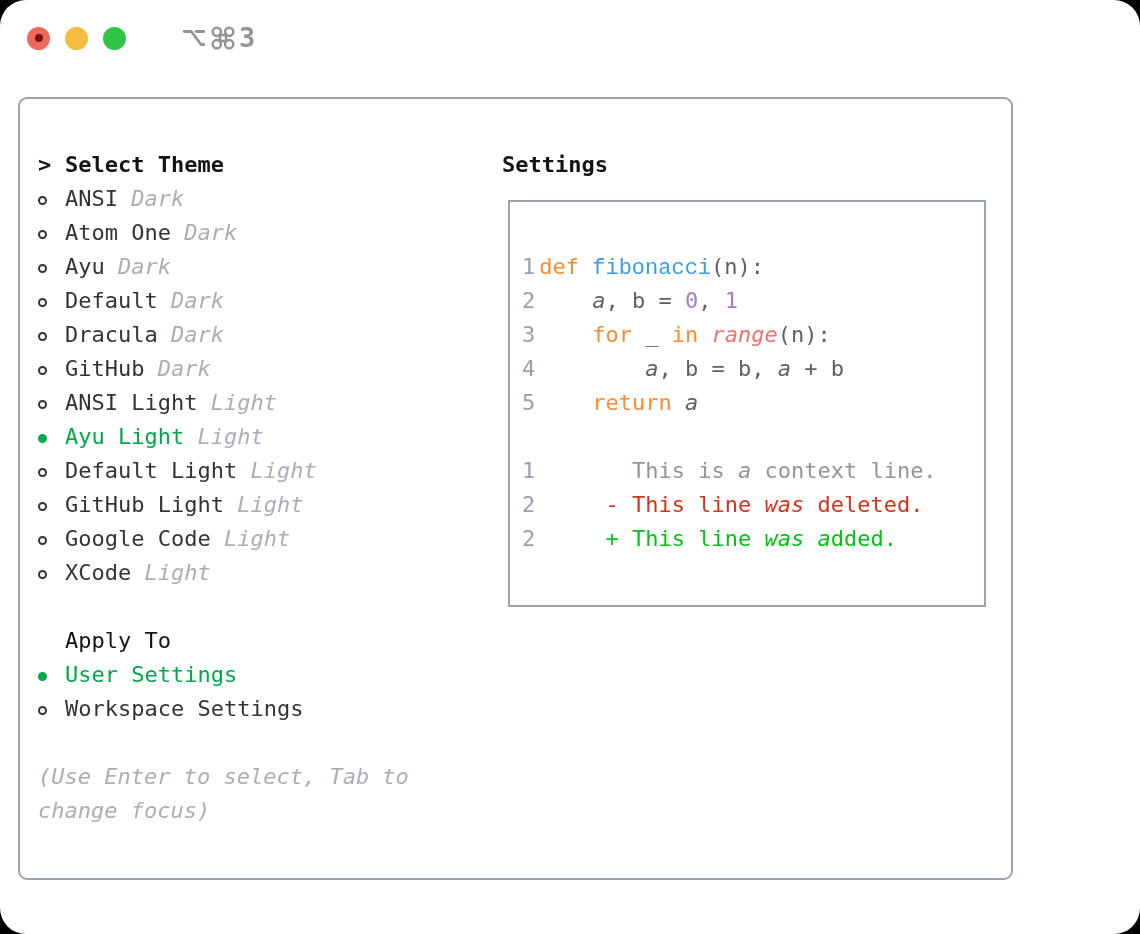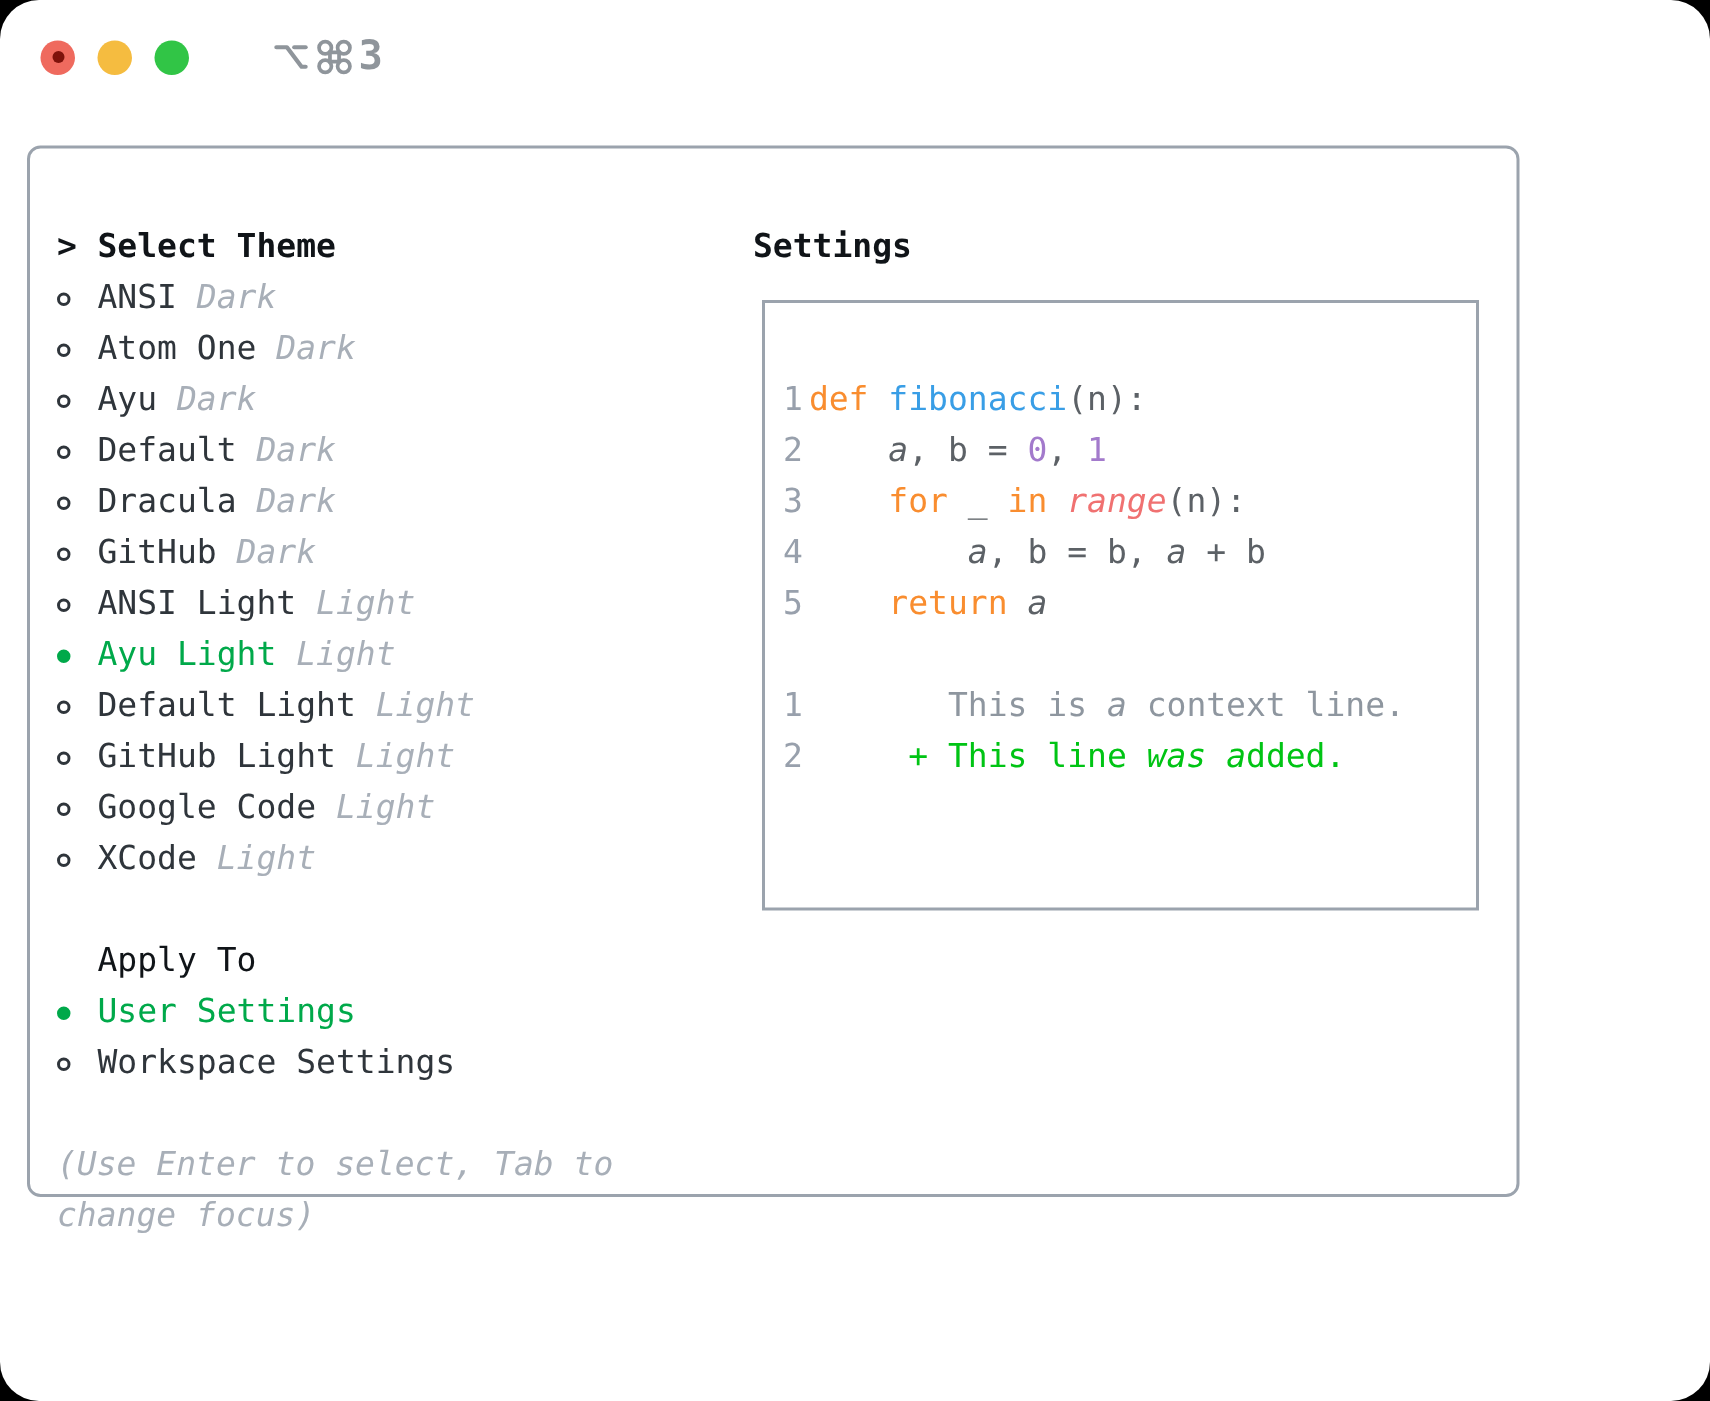--- a/index.html
+++ b/index.html
@@ -14,21 +14,21 @@
   .light{width:23px;height:23px;border-radius:50%;margin-right:15px;position:relative;flex:0 0 auto;}
   .light.red{background:var(--light_red);}
   .light.red .reddot{position:absolute;left:50%;top:50%;width:8px;height:8px;margin:-4px 0 0 -4px;border-radius:50%;background:var(--light_red_dot);}
   .light.yellow{background:var(--light_yellow);}
   .light.green{background:var(--light_green);}
   .title{display:flex;align-items:center;margin-left:40px;color:var(--titlebar_text);}
   .title svg{display:block;margin-right:3px;}
   .title .digit{font-size:27px;font-weight:bold;line-height:1;transform:translateY(-1px);}
   
   .panel{
-    position:absolute;left:18px;top:97px;width:995px;height:701px;
+    position:absolute;left:18px;top:97px;width:995px;height:783px;
     border:2px solid var(--border);border-radius:9px;background:#fff;
   }
   .leftcol{position:absolute;left:18px;top:49px;white-space:pre;font-size:22px;line-height:34px;}
   .row{height:34px;white-space:pre;}
   .row.spacer{height:34px;}
   .marker{display:inline-block;width:27px;vertical-align:baseline;}
   .cursor{color:var(--heading);font-weight:bold;}
   .radio{display:inline-block;width:9px;height:9px;border:2px solid var(--text);border-radius:50%;vertical-align:1px;}
   .radio.sel{background:var(--green);border-color:var(--green);}
   .theme-name{color:var(--text);}
@@ -42,21 +42,21 @@
   
   .prev-title{position:absolute;left:482px;top:49px;font-size:22px;line-height:34px;font-weight:bold;color:var(--heading);white-space:pre;}
   .prev-box{
     position:absolute;left:488px;top:101px;width:478px;height:407px;
     border:2px solid var(--boxborder);background:#fff;
     padding:48px 0 0 12px;overflow:hidden;
   }
   .cl{height:34px;line-height:34px;font-size:22px;white-space:pre;}
   .ln{color:var(--ln);margin-right:4px;}
   .sg-kw{color:var(--kw);}
-  .sg-fn{color:var(--fn);}
+  .sg-fn{color:var(--fn);font-family:Liberation Mono, monospace;}
   .sg-pl{color:var(--code);}
   .sg-pli{color:var(--code);font-style:italic;}
   .sg-nm{color:var(--nm);}
   .sg-rng{color:var(--rng);font-style:italic;}
   .sg-ctx{color:var(--ctx);margin-top:26px;}
   .sg-ctxi{color:var(--ctx);font-style:italic;}
   .sg-del{color:var(--del);}
   .sg-deli{color:var(--del);font-style:italic;}
   .sg-add{color:var(--add);}
   .sg-addi{color:var(--add);font-style:italic;}
@@ -92,17 +92,18 @@
     <div class="leftcol"><div class="row"><span class="marker cursor">&gt;</span><span class="hdr">Select Theme</span></div><div class="row"><span class="marker"><span class="radio"></span></span><span class="theme-name">ANSI</span><span class="variant"> Dark</span></div><div class="row"><span class="marker"><span class="radio"></span></span><span class="theme-name">Atom One</span><span class="variant"> Dark</span></div><div class="row"><span class="marker"><span class="radio"></span></span><span class="theme-name">Ayu</span><span class="variant"> Dark</span></div><div class="row"><span class="marker"><span class="radio"></span></span><span class="theme-name">Default</span><span class="variant"> Dark</span></div><div class="row"><span class="marker"><span class="radio"></span></span><span class="theme-name">Dracula</span><span class="variant"> Dark</span></div><div class="row"><span class="marker"><span class="radio"></span></span><span class="theme-name">GitHub</span><span class="variant"> Dark</span></div><div class="row"><span class="marker"><span class="radio"></span></span><span class="theme-name">ANSI Light</span><span class="variant"> Light</span></div><div class="row"><span class="marker"><span class="radio sel"></span></span><span class="theme-name sel">Ayu Light</span><span class="variant"> Light</span></div><div class="row"><span class="marker"><span class="radio"></span></span><span class="theme-name">Default Light</span><span class="variant"> Light</span></div><div class="row"><span class="marker"><span class="radio"></span></span><span class="theme-name">GitHub Light</span><span class="variant"> Light</span></div><div class="row"><span class="marker"><span class="radio"></span></span><span class="theme-name">Google Code</span><span class="variant"> Light</span></div><div class="row"><span class="marker"><span class="radio"></span></span><span class="theme-name">XCode</span><span class="variant"> Light</span></div><div class="row spacer"></div><div class="row"><span class="marker"></span><span class="hdr2">Apply To</span></div><div class="row"><span class="marker"><span class="radio sel"></span></span><span class="opt sel">User Settings</span></div><div class="row"><span class="marker"><span class="radio"></span></span><span class="opt">Workspace Settings</span></div><div class="row spacer"></div><div class="row help">(Use Enter to select, Tab to</div><div class="row help">change focus)</div></div>
     <div class="prev-title">Settings</div>
     <div class="prev-box">
         <div class="cl"><span class="ln">1</span><span class="sg-kw">def </span><span class="sg-fn">fibonacci</span><span class="sg-pl">(n):</span></div>
         <div class="cl"><span class="ln">2</span><span class="sg-pl">    </span><span class="sg-pli">a</span><span class="sg-pl">, b = </span><span class="sg-nm">0</span><span class="sg-pl">, </span><span class="sg-nm">1</span></div>
         <div class="cl"><span class="ln">3</span><span class="sg-pl">    </span><span class="sg-kw">for</span><span class="sg-pl"> _ </span><span class="sg-kw">in</span><span class="sg-pl"> </span><span class="sg-rng">range</span><span class="sg-pl">(n):</span></div>
         <div class="cl"><span class="ln">4</span><span class="sg-pl">        </span><span class="sg-pli">a</span><span class="sg-pl">, b = b, </span><span class="sg-pli">a</span><span class="sg-pl"> + b</span></div>
         <div class="cl"><span class="ln">5</span><span class="sg-pl">    </span><span class="sg-kw">return</span><span class="sg-pl"> </span><span class="sg-pli">a</span></div>
         <div class="cl"></div>
         <div class="cl"><span class="ln">1</span><span class="sg-ctx">       This is </span><span class="sg-ctxi">a</span><span class="sg-ctx"> context line.</span></div>
+        <div class="cl"><span class="ln">2</span><span class="sg-del">     - This line </span><span class="sg-deli">was</span><span class="sg-del"> deleted.</span></div>
         <div class="cl"><span class="ln">2</span><span class="sg-add">     + This line </span><span class="sg-addi">was</span><span class="sg-add"> </span><span class="sg-addi">a</span><span class="sg-add">dded.</span></div>
       </div>
   </div>
 
 </div>
 
 </body></html>

